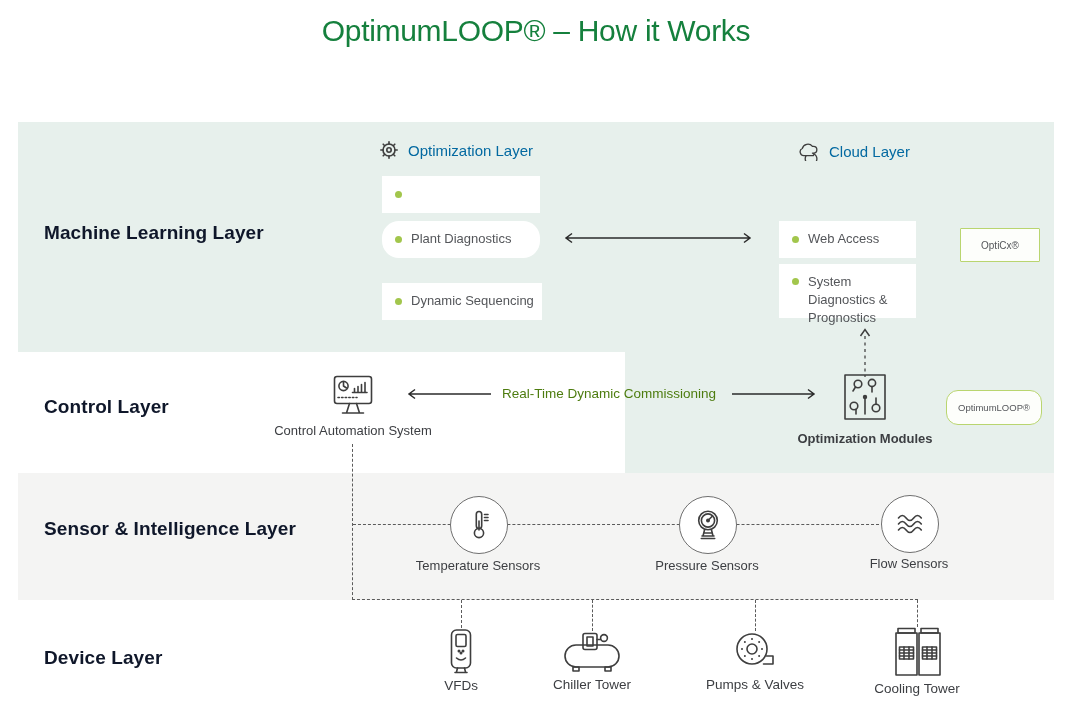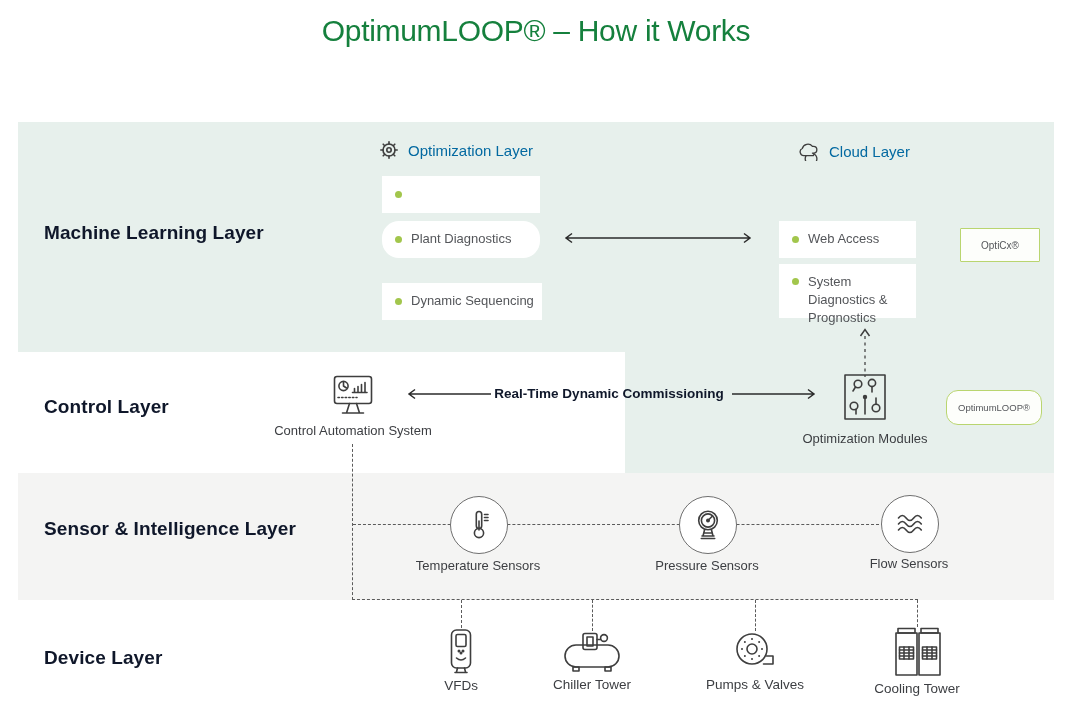--- a/index.html
+++ b/index.html
@@ -20,21 +20,21 @@
   .item-box.two-line .bullet{margin-top:5px;}
   .badge{position:absolute;background:#fdfefb;border:1.5px solid #b9d56f;border-radius:1px;
          display:flex;align-items:center;justify-content:center;font-size:10px;color:#54565a;
          box-sizing:border-box;}
   .dash-v{position:absolute;border-left:1.5px dashed #5b5b5b;width:0;}
   .dash-h{position:absolute;border-top:1.5px dashed #5b5b5b;height:0;}
   .node-label{position:absolute;text-align:center;font-size:13px;color:#3c3e42;}
   .node-label.md{font-size:13.5px;}
   .circle-node{position:absolute;width:56px;height:56px;border:1.5px solid #6f6f6f;border-radius:50%;
                background:#ffffff;display:flex;align-items:center;justify-content:center;z-index:2;}
-  .commission-text{position:absolute;font-size:13.5px;color:#0f172a;text-align:center;font-weight:bold;}
+  .commission-text{position:absolute;font-size:13.5px;color:#4d7c0f;text-align:center;}
   svg{display:block;}
   .ico{stroke:#3e3e3e;stroke-width:1.6;fill:none;stroke-linecap:round;stroke-linejoin:round;}
   .arrow{stroke:#2b2b2b;stroke-width:1.5;fill:none;}
 </style>
 </head>
 <body>
 
 <div class="stage">
 
   <div class="abs title">OptimumLOOP® – How it Works</div>
@@ -126,21 +126,21 @@
       <circle cx="29" cy="10" r="3.6"></circle>
         <path d="M29 13.6 V19"></path>
       <circle cx="11" cy="33" r="3.8"></circle>
         <path d="M13 36.2 L13 41"></path>
       <circle cx="33" cy="35" r="3.8"></circle>
         <path d="M33 31.2 V25"></path>
       <circle cx="22" cy="24" r="1.4" fill="#3e3e3e"></circle>
         <path d="M22 25.4 V41"></path>
     </g>
   </svg>
-  <div class="node-label" style="left:765px;top:431px;width:200px;">Optimization Modules</div>
+  <div class="node-label" style="left:765px;top:431px;width:200px;font-weight:bold;">Optimization Modules</div>
 
   <div class="badge" style="left:946px;top:390px;width:96px;height:35px;border-radius:12px;font-size:9.5px;">OptimumLOOP®</div>
 
   <div class="dash-v" style="left:352px;top:444px;height:156px;"></div>
   <div class="dash-h" style="left:353px;top:524px;width:531px;"></div>
   <div class="dash-h" style="left:352px;top:599px;width:566px;"></div>
   <div class="dash-v" style="left:461px;top:600px;height:28px;"></div>
   <div class="dash-v" style="left:592px;top:600px;height:31px;"></div>
   <div class="dash-v" style="left:755px;top:600px;height:31px;"></div>
   <div class="dash-v" style="left:917px;top:600px;height:27px;"></div>

